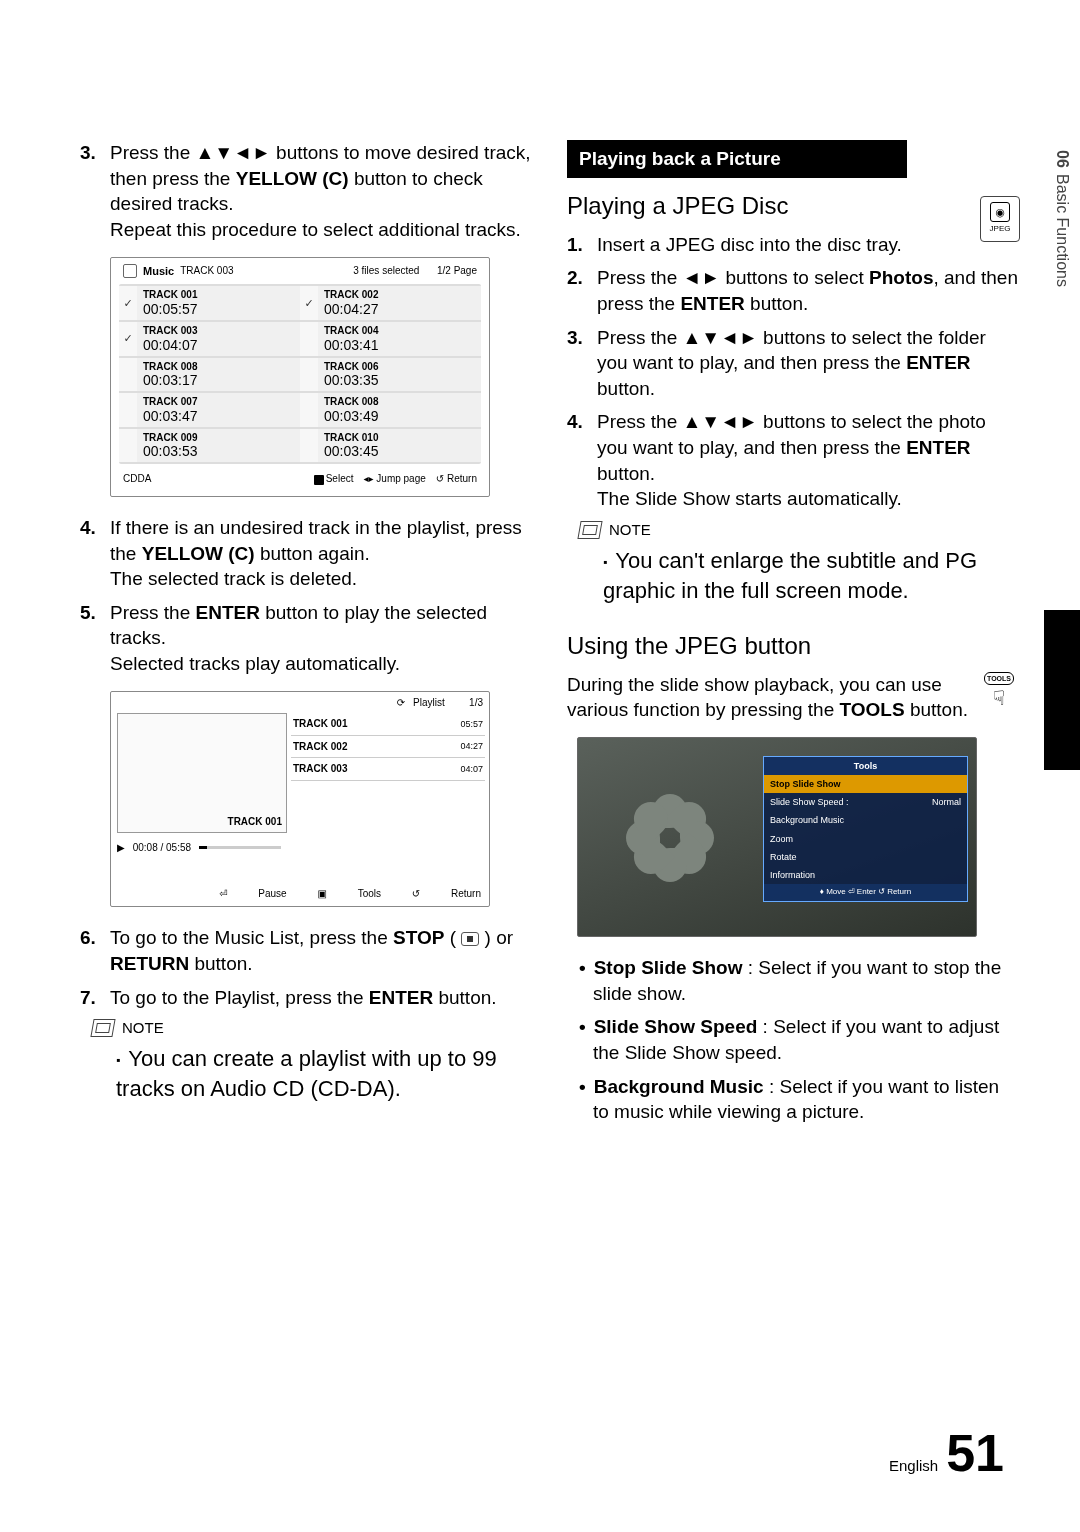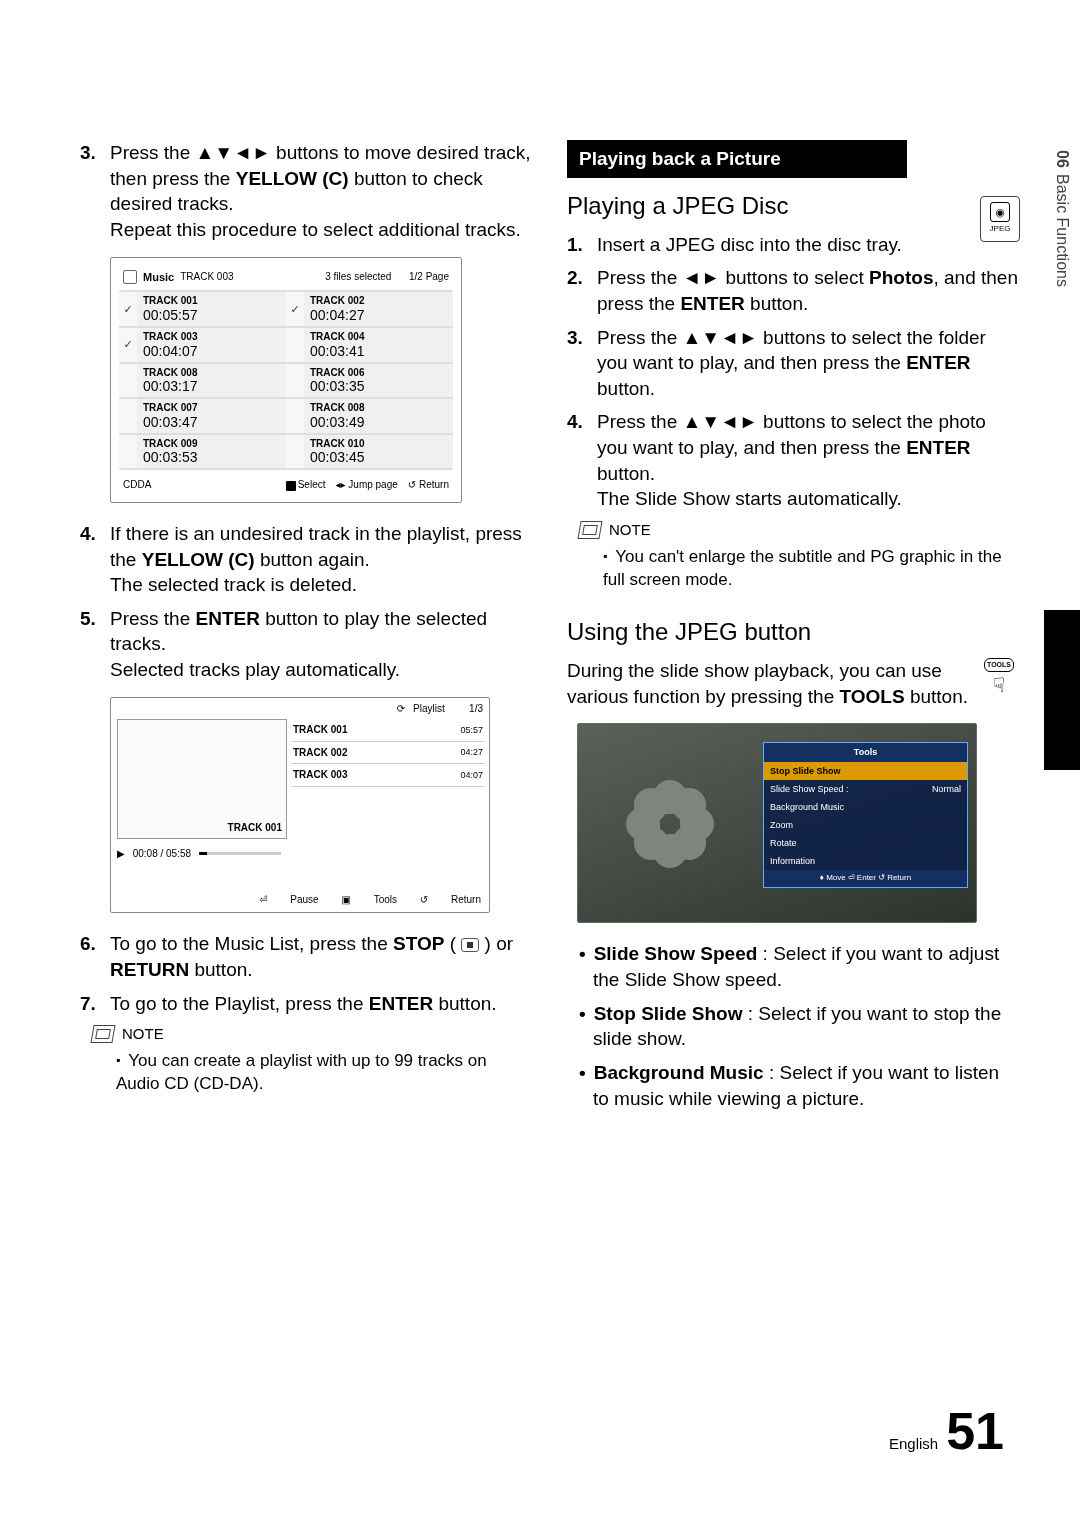--- a/index.html
+++ b/index.html
@@ -7,21 +7,21 @@
   .page { display: flex; padding: 140px 60px 60px 80px; gap: 34px; }
   .col { flex: 1; }
   .side-tab { position: absolute; right: 0; top: 150px; width: 36px; height: 220px; writing-mode: vertical-rl; font-size: 16px; color: #444; display:flex; align-items:center; justify-content:flex-start; gap:6px; }
   .side-tab .bold { font-weight:700; }
   .black-bar { position:absolute; right:0; top:610px; width:36px; height:160px; background:#000; }
   ol { list-style:none; }
   ol > li { display:flex; margin-bottom:8px; }
   ol > li .num { font-weight:700; width:30px; flex-shrink:0; }
   ol > li .body { flex:1; }
   .b { font-weight:700; }
-  .figure { margin: 14px 0 18px 30px; border:1px solid #888; border-radius:2px; padding:10px 8px 8px 8px; width:352px; background:#fff; font-size:10px; }
+  .figure { margin: 14px 0 18px 30px; border:1px solid #888; border-radius:2px; padding:4px 8px 8px 8px; width:380px; background:#fff; font-size:10px; }
   .fig-header { display:flex; align-items:center; gap:6px; padding:2px 4px 6px 4px; font-size:10px; }
   .fig-header .ico { width:14px; height:14px; border:1px solid #666; border-radius:2px; display:inline-block; }
   .fig-header .title { font-weight:700; font-size:11px; }
   .fig-header .spacer { flex:1; }
   .fig-grid { display:grid; grid-template-columns:18px 1fr 18px 1fr; gap:2px 0; background:#ddd; padding:2px 0; border-radius:2px;}
   .fig-grid .chk { background:#f7f7f7; display:flex; align-items:center; justify-content:center; font-size:11px; color:#333; }
   .fig-grid .cell { background:#f0f0f0; padding:3px 6px; line-height:1.15; }
   .fig-grid .cell .tn { font-weight:700; font-size:10px; }
   .fig-grid .cell .ts { font-size:14px; }
   .fig-bot { margin-top:6px; font-size:10px; display:flex; gap:10px; align-items:center; padding: 2px 4px; }
@@ -33,49 +33,49 @@
   .f2-art { width:170px; height:120px; border:1px solid #999; background:#fafafa; margin:0 0 4px 6px; display:flex; flex-direction:column; justify-content:flex-end; align-items:flex-end; padding:4px; font-size:10px; font-weight:700;}
   .f2-list { flex:1; padding:0 4px; }
   .f2-row { display:flex; border-bottom:1px solid #ccc; padding:4px 2px; align-items:center; }
   .f2-row .nm { font-weight:700; flex:1; font-size:10px;}
   .f2-row .tm { font-size:9px; }
   .f2-prog { display:flex; align-items:center; gap:8px; padding:4px 6px; font-size:10px;}
   .f2-prog .tri { font-size:10px; }
   .f2-prog .bar { flex:1; height:3px; background:#ccc; position:relative; }
   .f2-prog .bar::after{ content:''; position:absolute; left:0; top:0; width:10%; height:100%; background:#000;}
   .f2-foot { text-align:right; padding:28px 8px 6px 8px; font-size:10px; }
-  .f2-foot span { margin-left:20px; }
+  .f2-foot span { margin-left:28px; }
   .stop-ico { display:inline-block; width:18px; height:14px; border:1px solid #555; border-radius:3px; position:relative; vertical-align:middle;}
   .stop-ico::after{content:''; position:absolute; left:5px; top:3px; width:6px; height:6px; background:#333;}
   .note { display:flex; align-items:center; gap:8px; margin:6px 0 6px 12px; font-size:19px; }
   .note .nico { width:22px; height:18px; border:1px solid #444; transform:skewX(-10deg); position:relative;}
   .note .nico::after{content:''; position:absolute; left:3px; top:3px; right:3px; bottom:3px; border:1px solid #444;}
   .note .lbl { font-weight:400; font-size:15px; }
   ul.bul { list-style:none; margin-left:36px; }
   ul.bul > li::before { content:'▪'; margin-right:8px; font-size:12px; position:relative; top:-2px;}
-  ul.bul > li { font-size:17px; }
+  ul.bul > li { font-size:22px; }
   .section-black { background:#000; color:#fff; font-weight:700; padding:6px 12px; font-size:19px; width: 340px; margin-bottom:14px;}
   h2 { font: 400 24px Arial; margin: 10px 0 12px 0; }
   .disc-badge { float:right; width:40px; height:46px; border:1px solid #444; border-radius:4px; margin: 4px 0 0 8px; display:flex; flex-direction:column; align-items:center; justify-content:center; font-size:8px; gap:2px;}
   .disc-badge .circ { width:20px; height:20px; border:1px solid #000; border-radius:3px; display:flex; align-items:center; justify-content:center; font-size:11px;}
   .tools-badge { float:right; width:42px; height:56px; display:flex; flex-direction:column; align-items:center; font-size:8px; }
   .tools-badge .btn { border:1px solid #000; border-radius:6px; padding:1px 2px; font-size:7px; font-weight:700; }
   .tools-badge .hand { font-size:20px; }
   .tools-fig { margin: 14px 0 18px 10px; border:1px solid #666; border-radius:2px; width:400px; height:200px; position:relative; background:linear-gradient(160deg,#5a615b 0%, #2d322c 100%); color:#fff; font-size:10px; overflow:hidden;}
   .flower { position:absolute; left:48px; top:56px; width:88px; height:88px; }
   .petal{position:absolute; width:34px; height:34px; background:#7d857d; border-radius:50% 50% 50% 0; left:27px; top:0; transform-origin:17px 44px;}
   .tools-menu { position:absolute; right:8px; top:18px; width:205px; background:rgba(10,30,70,0.85); border:1px solid #6af; font-size:9px;}
   .tools-menu .hdr { text-align:center; padding:3px; font-weight:700; background:rgba(20,50,100,0.9);}
   .tools-menu .row { padding:3px 6px; display:flex;}
   .tools-menu .row.hl { background:#d90; color:#000; font-weight:700;}
   .tools-menu .ftr { text-align:center; padding:3px; font-size:8px; background:rgba(20,50,100,0.9);}
   ul.dots { list-style:none; margin:2px 0 0 12px; }
   ul.dots > li { margin-bottom:8px; text-indent:-14px; padding-left:14px;}
   ul.dots > li::before { content:'•'; font-weight:700; margin-right:8px;}
-  .footer { position:absolute; right:76px; bottom:66px; font-size:15px; display:flex; align-items:baseline; gap:8px;}
+  .footer { position:absolute; right:76px; bottom:44px; font-size:15px; display:flex; align-items:baseline; gap:8px;}
   .footer .pg { font-size:52px; font-weight:700; }
   .arrows { font-family: Arial; }
 </style>
 </head>
 <body>
 
 <div class="side-tab">
   <span class="bold">06</span>
   <span>Basic Functions</span>
 </div>
@@ -301,22 +301,22 @@
             <span>Rotate</span>
           </div>
         <div class="row">
             <span>Information</span>
           </div>
         <div class="ftr">♦ Move    ⏎ Enter    ↺ Return</div>
       </div>
     </div>
 
     <ul class="dots">
+      <li><span class="b">Stop Slide Show</span><span> : Select if you want to stop the slide show.</span></li>
       <li><span class="b">Slide Show Speed</span><span> : Select if you want to adjust the Slide Show speed.</span></li>
-      <li><span class="b">Stop Slide Show</span><span> : Select if you want to stop the slide show.</span></li>
       <li><span class="b">Background Music</span><span> : Select if you want to listen to music while viewing a picture.</span></li>
     </ul>
   </div>
 </div>
 
 <div class="footer">
   <span>English</span>
   <span class="pg">51</span>
 </div>
 

